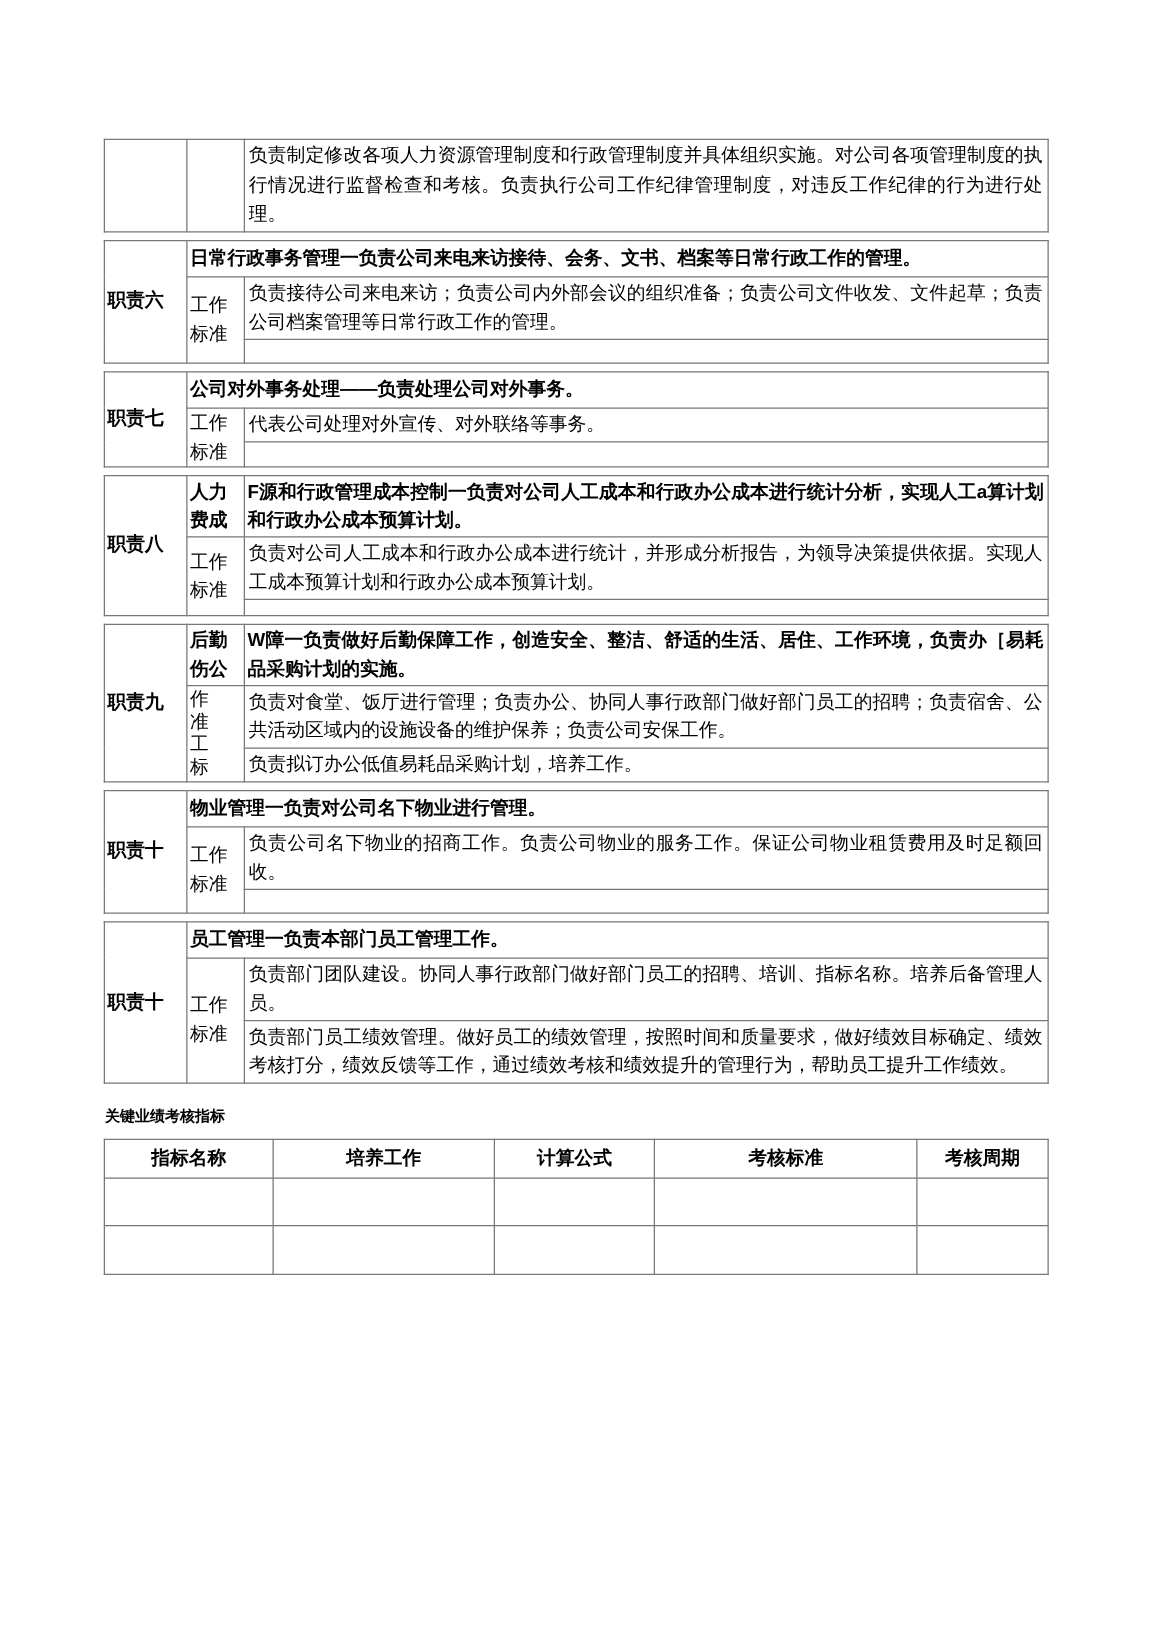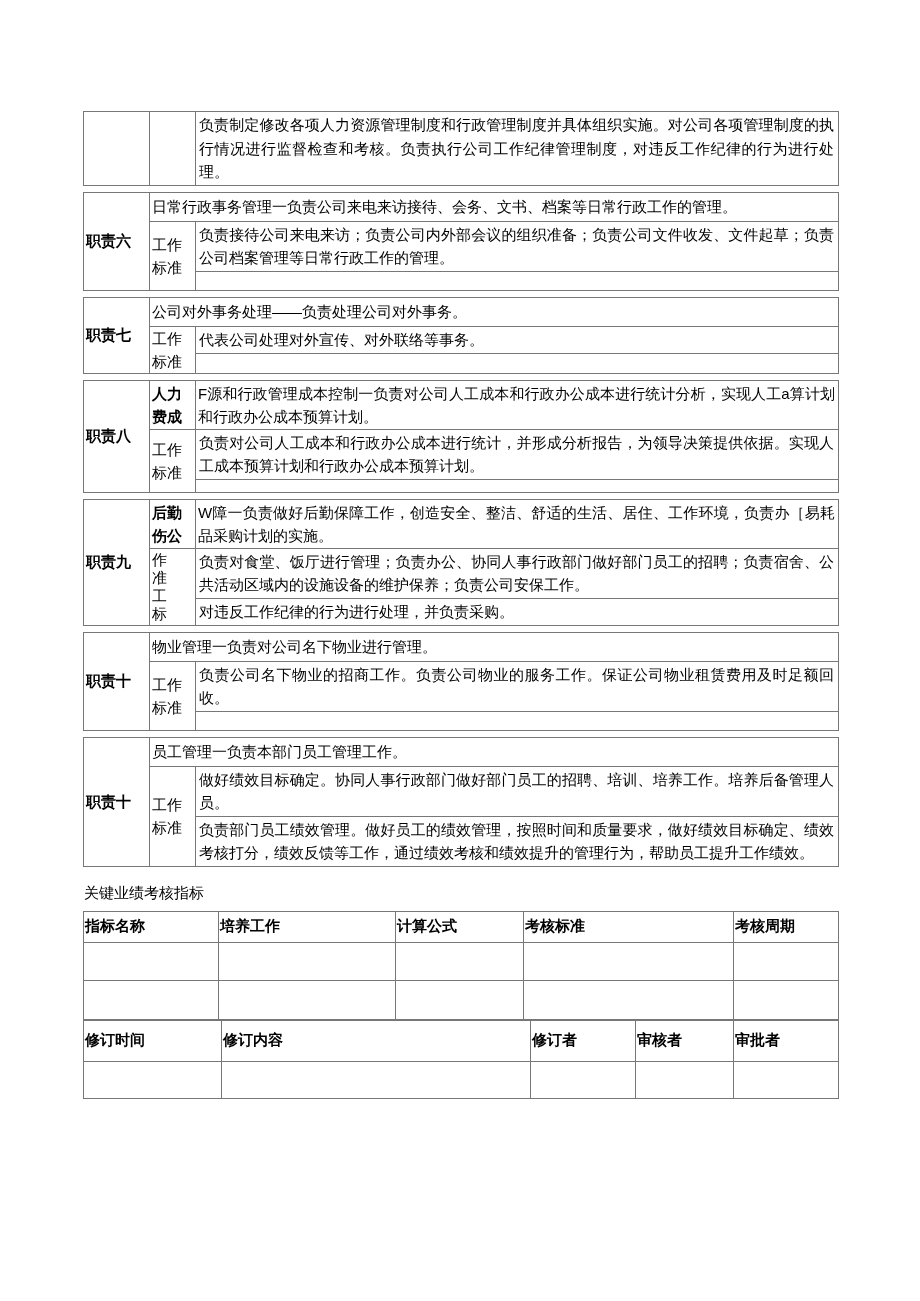--- a/index.html
+++ b/index.html
@@ -15,32 +15,32 @@
   table.blk td, table.grid td {
     border:1px solid #777777; font-size:15px; overflow:hidden;
   }
   table.blk { margin-bottom:6px; }
   col.c1 { width:66px; } col.c2 { width:46px; } col.c3 { width:643px; }
 
   td.lbl  { font-weight:bold; vertical-align:middle; padding:0 2px; line-height:22px; }
   td.side { font-weight:bold; vertical-align:middle; padding:0 2px; line-height:23px; white-space:pre-line; }
   td.work { vertical-align:middle; padding:0 2px; line-height:23px; white-space:pre-line; }
   td.work.vert { line-height:18px; }
-  td.hdr  { font-weight:normal; vertical-align:middle; padding:1px 3px 1px 2px; line-height:23px; text-align:justify; }
+  td.hdr  { font-weight:bold; vertical-align:middle; padding:1px 3px 1px 2px; line-height:23px; text-align:justify; }
   td.std  { vertical-align:top; padding:1px 4px 1px 3px; line-height:23.5px; text-align:justify; }
 
   tr.h29 { height:29px; } tr.h26 { height:26px; } tr.h19 { height:19px; }
   tr.h18 { height:18px; } tr.h13 { height:13px; } tr.h27 { height:27px; }
   tr.h48 { height:48px; } tr.h71 { height:71px; } tr.h46 { height:46px; }
 
   .sec-heading {
-    font-weight:normal; font-size:15px; line-height:22px;
+    font-weight:bold; font-size:12px; line-height:22px;
     padding:9px 0 7px 1px;
   }
-  table.grid td.gh { font-weight:bold; vertical-align:middle; height:28px; }
+  table.grid td.gh { font-weight:bold; text-align:center; vertical-align:middle; height:28px; }
   table.grid tr.er1 { height:38px; }
   table.grid tr.er2 { height:39px; }
   table.grid.rev td.gh { height:38px; }
   table.grid.rev tr.er1 { height:37px; }
 
   col.k1 { width:135px; } col.k2 { width:177px; } col.k3 { width:128px; }
   col.k4 { width:210px; } col.k5 { width:105px; }
   col.r1 { width:138px; } col.r2 { width:309px; } col.r3 { width:105px; }
   col.r4 { width:98px;  } col.r5 { width:105px; }
 </style>
@@ -147,21 +147,21 @@
         <td class="hdr">W障一负责做好后勤保障工作，创造安全、整洁、舒适的生活、居住、工作环境，负责办［易耗品采购计划的实施。</td>
       </tr>
       <tr class="h48">
         <td class="work vert" rowspan="2">作
 准
 工
 标</td>
         <td class="std">负责对食堂、饭厅进行管理；负责办公、协同人事行政部门做好部门员工的招聘；负责宿舍、公共活动区域内的设施设备的维护保养；负责公司安保工作。</td>
       </tr>
       <tr class="h27">
-        <td class="std">对违反工作纪律的行为进行处理，并负责采购。</td>
+        <td class="std">负责拟订办公低值易耗品采购计划，培养工作。</td>
       </tr>
     </tbody>
       </table>
 
     <table class="blk">
       <colgroup>
           <col class="c1">
           <col class="c2">
           <col class="c3">
         </colgroup>
@@ -188,21 +188,21 @@
           <col class="c3">
         </colgroup>
       <tbody>
           <tr class="h29">
         <td class="lbl" rowspan="3">职责十</td>
         <td class="hdr" colspan="2">员工管理一负责本部门员工管理工作。</td>
       </tr>
       <tr>
         <td class="work" rowspan="2">工作
 标准</td>
-        <td class="std">做好绩效目标确定。协同人事行政部门做好部门员工的招聘、培训、培养工作。培养后备管理人员。</td>
+        <td class="std">负责部门团队建设。协同人事行政部门做好部门员工的招聘、培训、指标名称。培养后备管理人员。</td>
       </tr>
       <tr>
         <td class="std">负责部门员工绩效管理。做好员工的绩效管理，按照时间和质量要求，做好绩效目标确定、绩效考核打分，绩效反馈等工作，通过绩效考核和绩效提升的管理行为，帮助员工提升工作绩效。</td>
       </tr>
     </tbody>
       </table>
 
 
     <div class="sec-heading">关键业绩考核指标</div>
 
@@ -233,40 +233,15 @@
         <td></td>
             <td></td>
             <td></td>
             <td></td>
             <td></td>
       </tr>
     </tbody>
       </table>
 
 
-    <table class="grid rev">
-      <colgroup>
-          <col class="r1">
-          <col class="r2">
-          <col class="r3">
-          <col class="r4">
-          <col class="r5">
-        </colgroup>
-      <tbody>
-          <tr>
-        <td class="gh">修订时间</td>
-        <td class="gh">修订内容</td>
-        <td class="gh">修订者</td>
-        <td class="gh">审核者</td>
-        <td class="gh">审批者</td>
-      </tr>
-      <tr class="er1">
-        <td></td>
-            <td></td>
-            <td></td>
-            <td></td>
-            <td></td>
-      </tr>
-    </tbody>
-      </table>
 
   </div>
 </div>
 
 </body></html>

